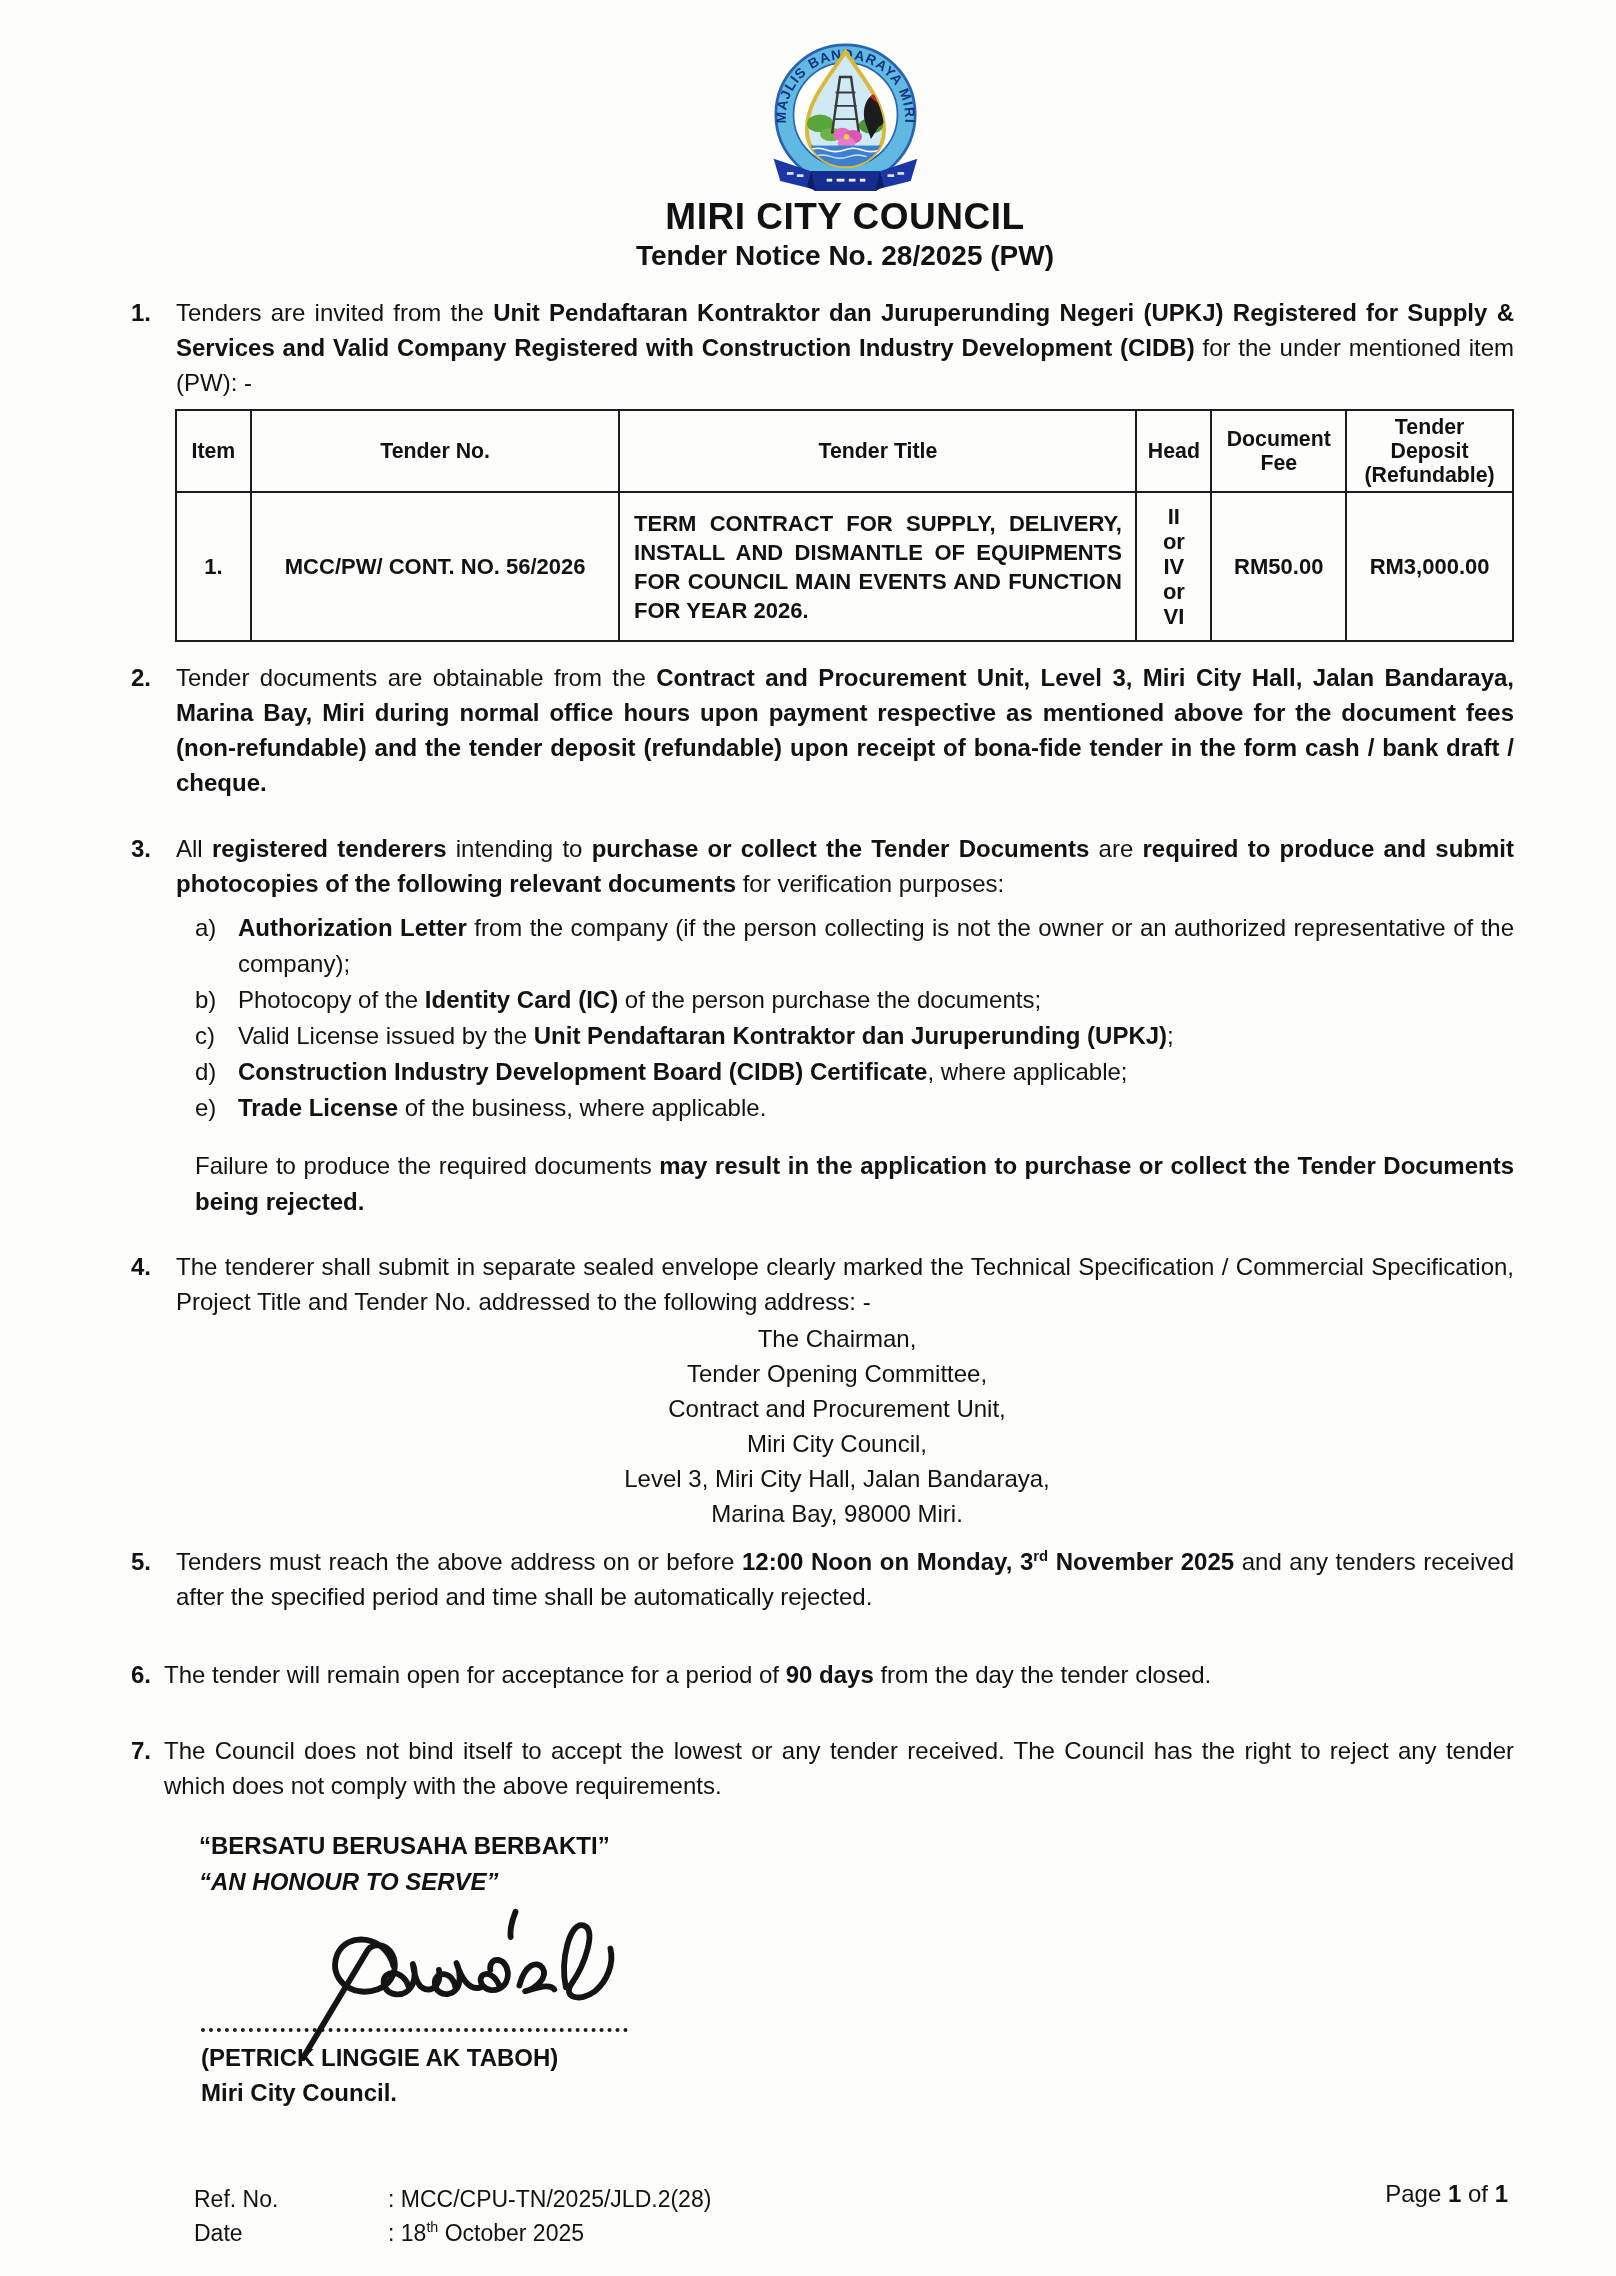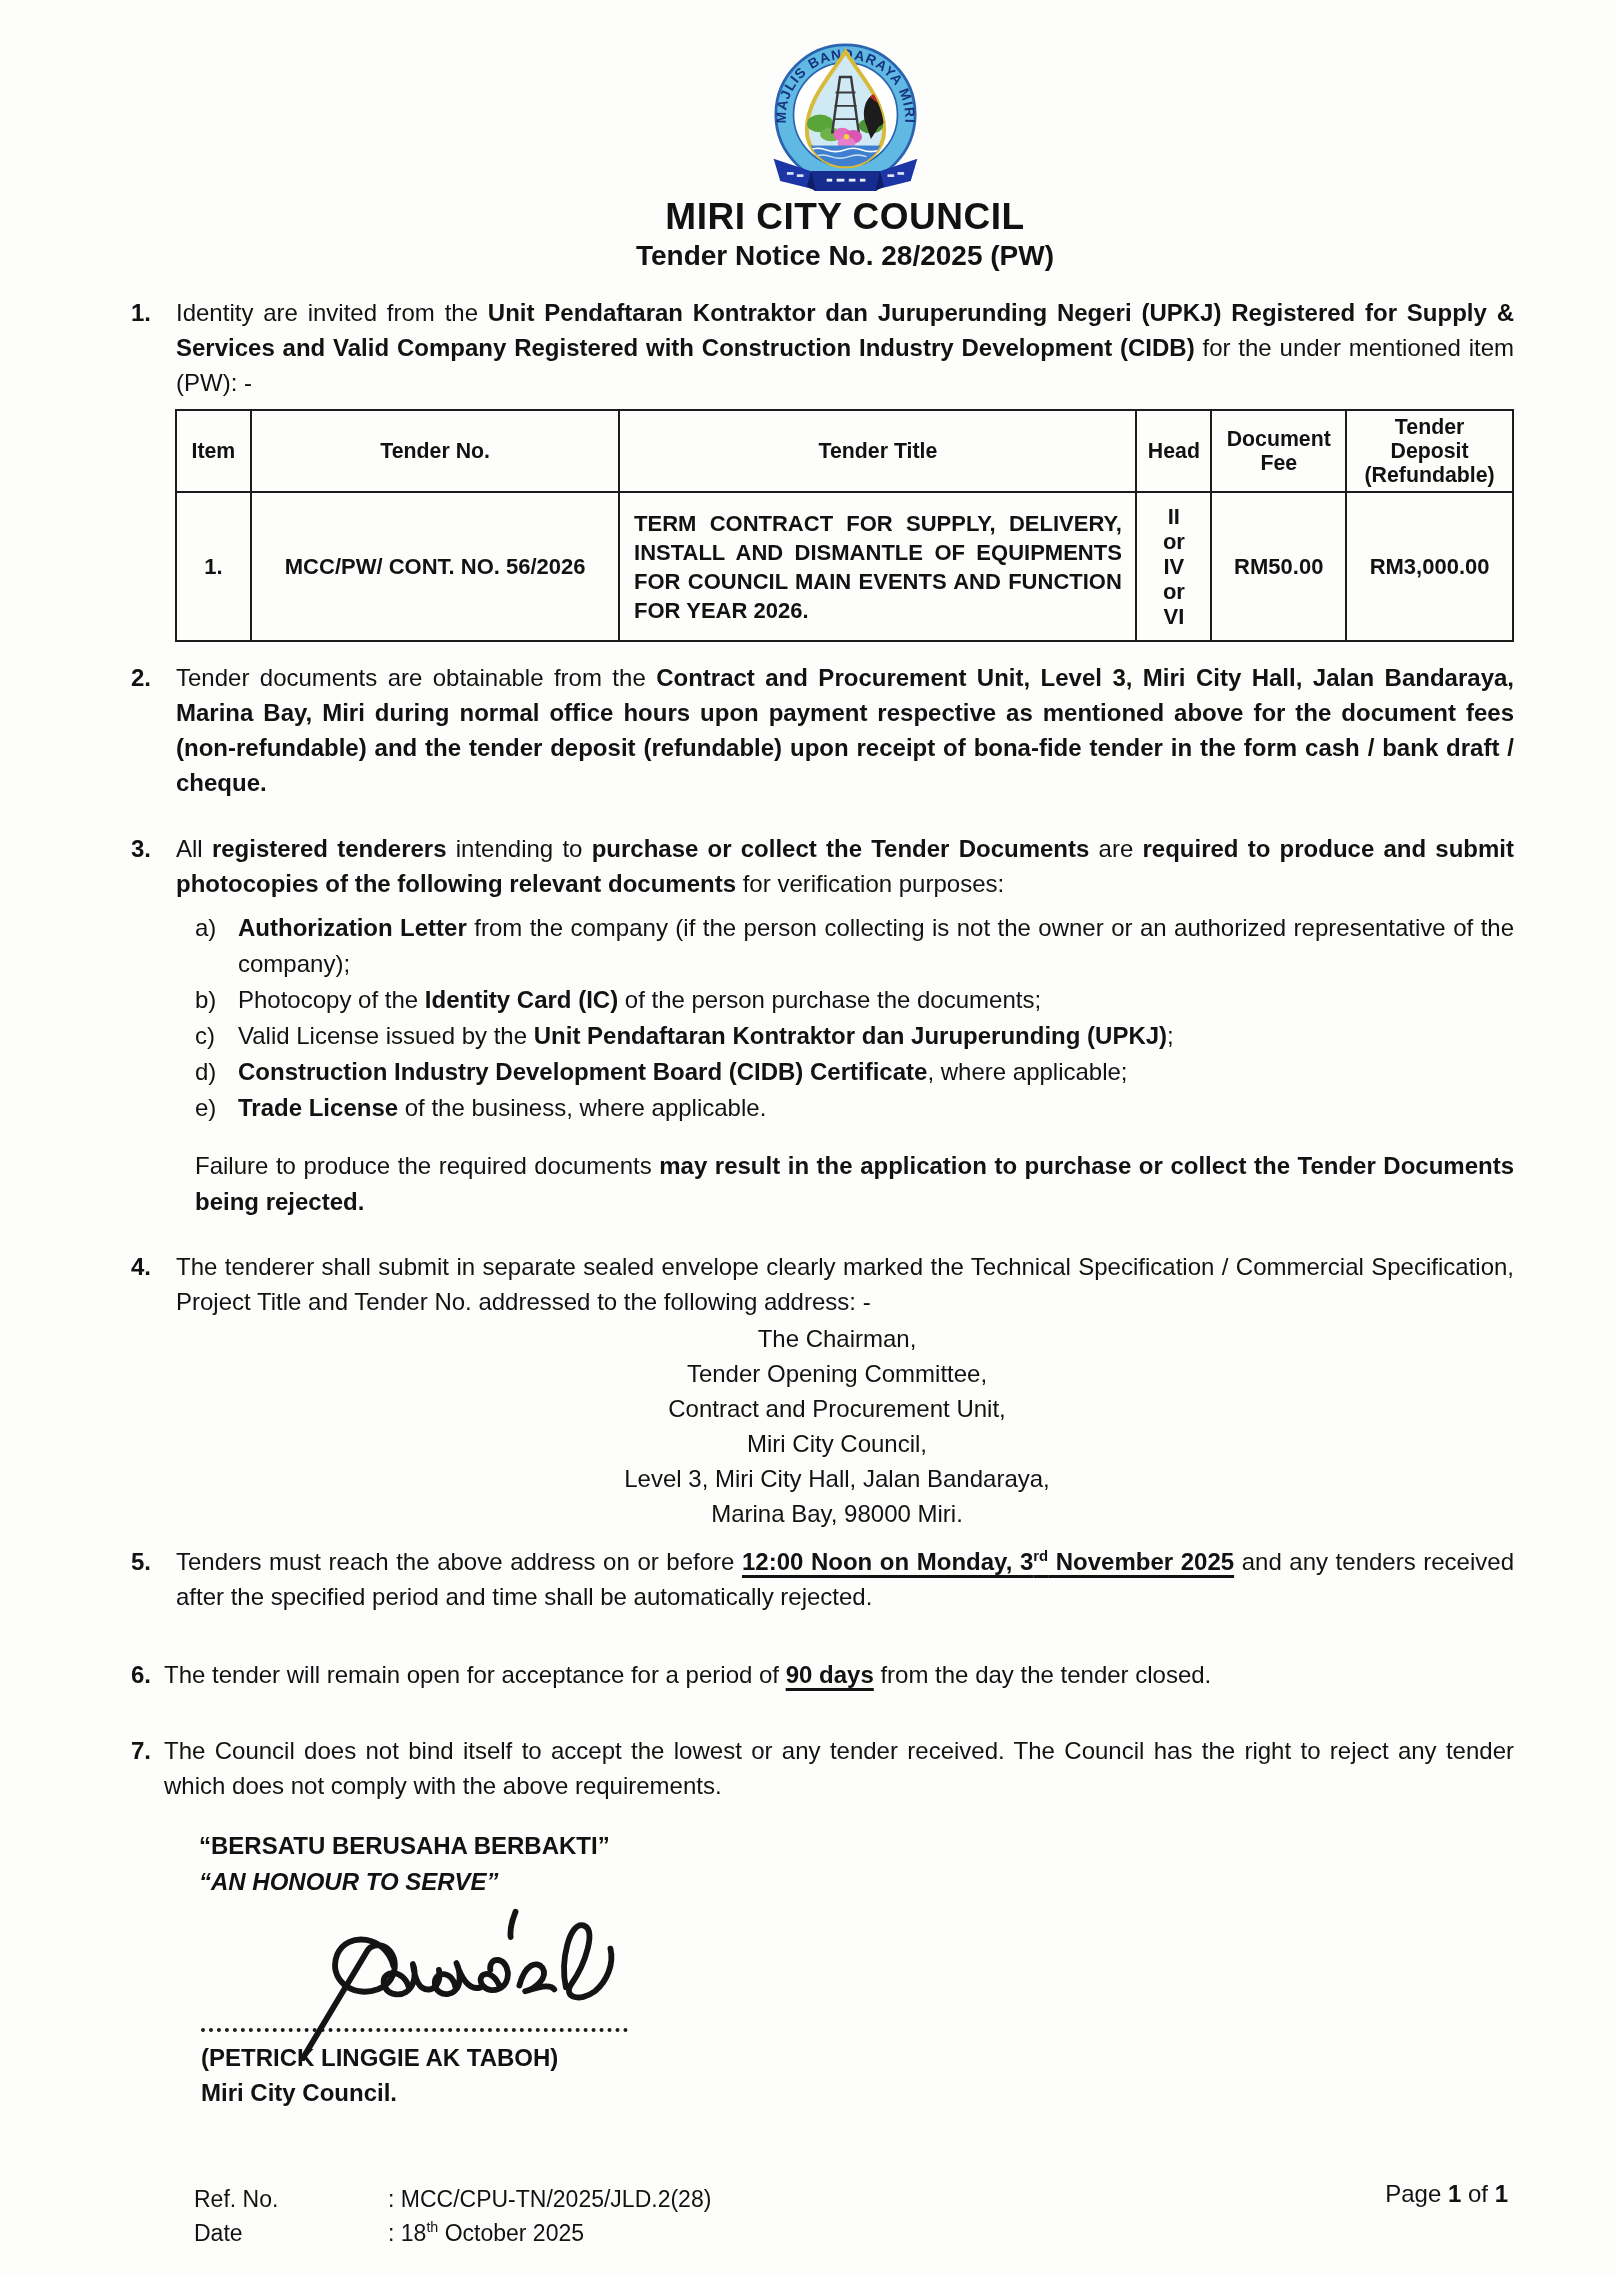--- a/index.html
+++ b/index.html
@@ -17,21 +17,21 @@
   .header { text-align:center; margin-left:45px; }
   .logo-wrap { display:flex; justify-content:center; }
   .org-name { font-size:37px; font-weight:bold; letter-spacing:0.5px; margin-top:3.9px; }
   .notice-title { font-size:28px; font-weight:bold; margin-top:1.9px; }
   
   .para { display:flex; font-size:24px; line-height:35px; }
   .para .num { flex:0 0 45px; font-weight:bold; }
   .para.tight .num { flex:0 0 33px; }
   .para .body { flex:1; text-align:justify; }
   b { font-weight:bold; }
-  .bu { font-weight:bold; text-decoration:underline; text-decoration-thickness:2.9px; text-underline-offset:4.9px; }
+  .bu { font-weight:bold; text-decoration-thickness:2.9px; text-underline-offset:4.9px; }
   sup { font-size:62%; vertical-align:super; line-height:0; }
   
   table.tender { border-collapse:collapse; margin:9.7px 0 0 44px; table-layout:fixed; }
   table.tender th, table.tender td { border:2.9px solid #1c1c1c; box-sizing:border-box; }
   table.tender th { font-size:21.3px; font-weight:bold; text-align:center; vertical-align:middle; height:56px; padding:3.9px 5.8px; line-height:24px; }
   table.tender td { font-size:22px; font-weight:bold; vertical-align:middle; height:149px; }
   td.c { text-align:center; }
   td.title-cell { text-align:justify; padding:9.7px 13.6px; line-height:29px; vertical-align:middle; }
   td.head-cell { text-align:center; line-height:25px; white-space:pre-line; }
   
@@ -120,21 +120,21 @@
           <rect x="122" y="124" width="6" height="2.4" fill="#dfe6fa"></rect>
         </g>
       </svg>
     </div>
     <div class="org-name">MIRI CITY COUNCIL</div>
     <div class="notice-title">Tender Notice No. 28/2025 (PW)</div>
   </div>
 
   <div class="para" style="margin-top:23px;">
     <span class="num">1.</span>
-    <span class="body"><span>Identity are invited from the </span><b>Unit Pendaftaran Kontraktor dan Juruperunding Negeri (UPKJ) Registered for Supply &amp; Services and Valid Company Registered with Construction Industry Development (CIDB)</b><span> for the under mentioned item (PW): -</span></span>
+    <span class="body"><span>Tenders are invited from the </span><b>Unit Pendaftaran Kontraktor dan Juruperunding Negeri (UPKJ) Registered for Supply &amp; Services and Valid Company Registered with Construction Industry Development (CIDB)</b><span> for the under mentioned item (PW): -</span></span>
   </div>
 
   <table class="tender">
     <colgroup>
       <col style="width:75px">
         <col style="width:371px">
         <col style="width:520px">
       <col style="width:75px">
         <col style="width:135px">
         <col style="width:167px">

